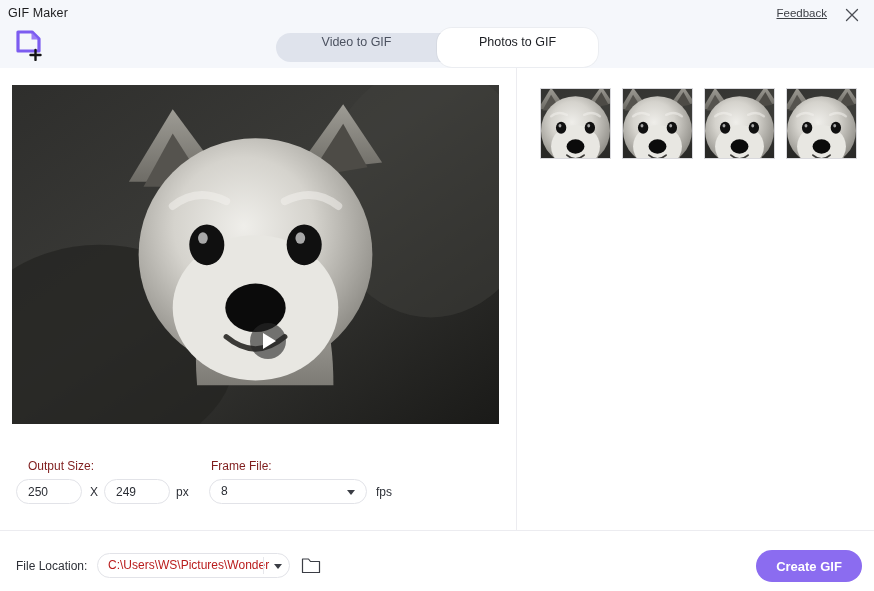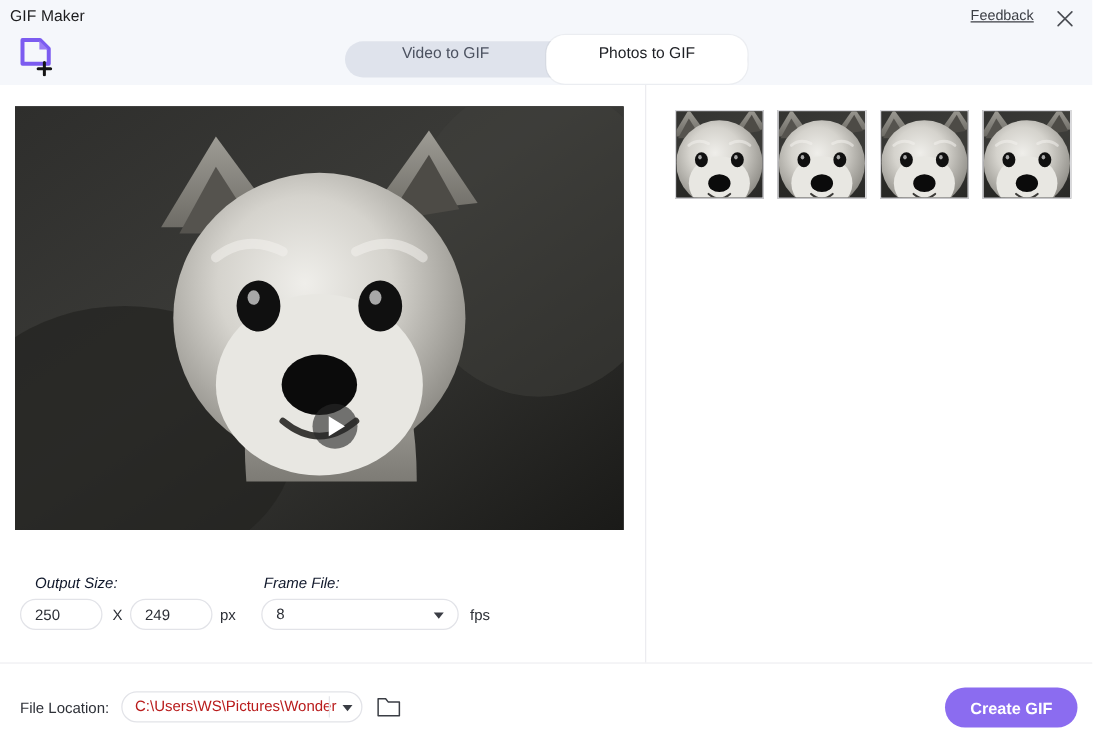--- a/index.html
+++ b/index.html
@@ -109,21 +109,21 @@
     left: 13px; top: 10px;
     width: 0; height: 0;
     border-top: 8px solid transparent;
     border-bottom: 8px solid transparent;
     border-left: 13px solid #ffffff;
   }
 
   
   .lbl {
     position: absolute;
-    font-size: 12px; color: #0f172a; font-style: italic;
+    font-size: 12px; color: #7f1d1d;
   }
   .pill-input {
     position: absolute;
     height: 25px;
     border: 1px solid #e2e3e8;
     border-radius: 13px;
     background: #fff;
     font-family: "Liberation Sans", sans-serif;
     font-size: 12px;
     color: #2b2e35;

